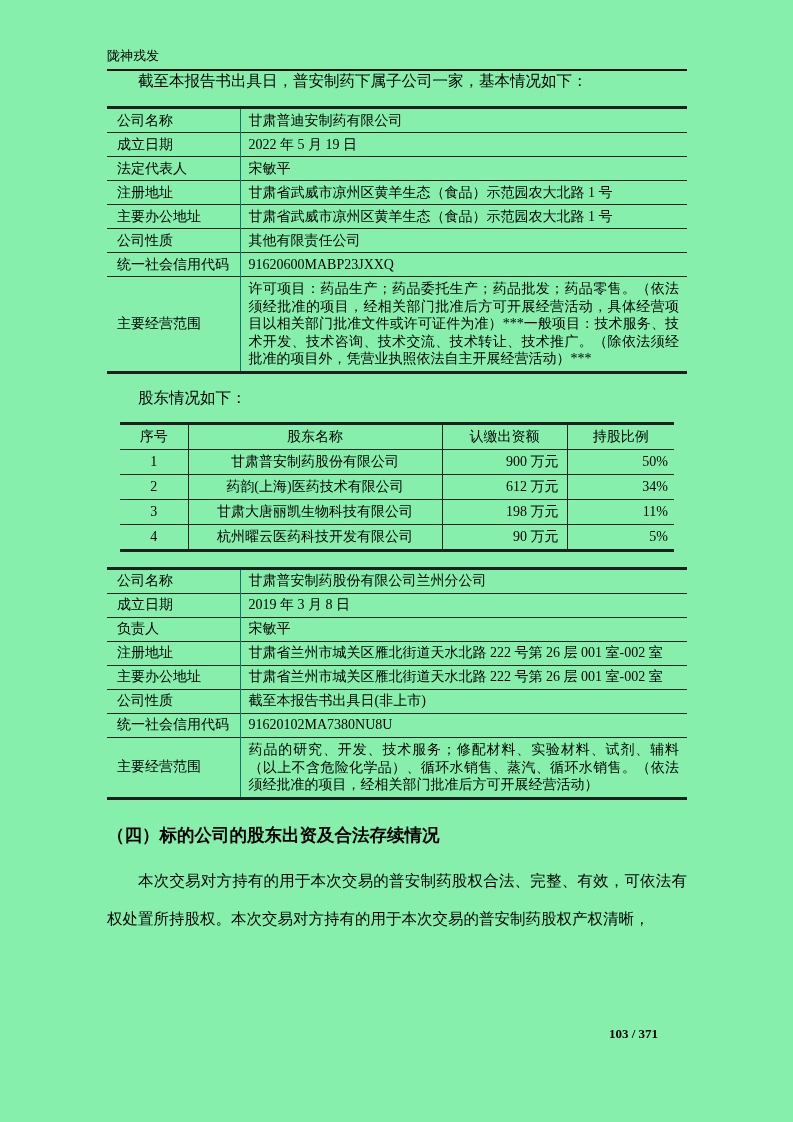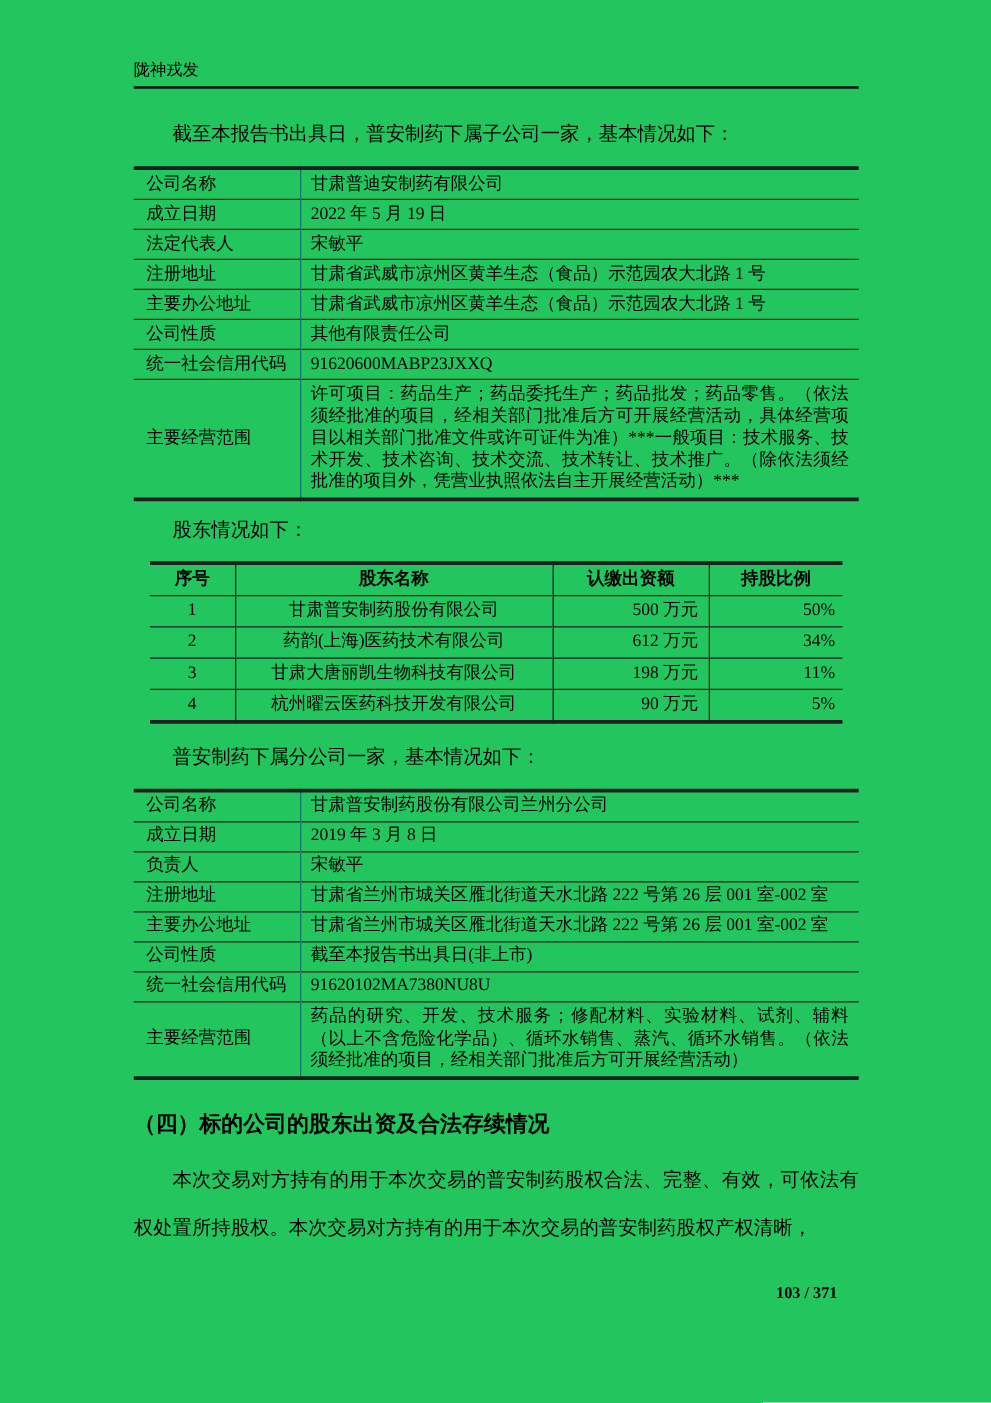--- a/index.html
+++ b/index.html
@@ -1,20 +1,20 @@
 <!DOCTYPE html>
 <html><head>
 <meta charset="utf-8">
 <style>
   html,body { margin:0; padding:0; background:#e8e8e8; }
   .page {
     position:relative;
     width:793px; height:1122px;
     margin:0 auto;
-    background:#22c55e;
+    background:#86efac;
     font-family:"Liberation Serif","DejaVu Serif",serif;
     color:#000;
     overflow:hidden;
     box-sizing:border-box;
   }
   .content { padding:0 106px 0 107px; }
 
   
   .doc-header {
     margin-top:48px;
@@ -24,21 +24,21 @@
     padding-bottom:6px;
     line-height:15px;
   }
 
   .para {
     font-size:15.5px;
     line-height:20px;
     text-indent:2em;
     margin:0;
   }
-  .para.first { margin-top:27px; }
+  .para.first { }
 
   
   table.info-table {
     width:100%;
     border-collapse:collapse;
     table-layout:fixed;
     font-size:14px;
     margin-top:15px;
     border-top:3px solid #1f1f1f;
     border-bottom:3px solid #1f1f1f;
@@ -73,42 +73,42 @@
   }
   table.sh-table td {
     border-top:1px solid #222;
     padding:2.5px 5px;
     line-height:19px;
     text-align:center;
     vertical-align:middle;
   }
   table.sh-table tr:first-child td { border-top:none; }
   table.sh-table td + td { border-left:1px solid #222; }
-  table.sh-table tr.head td { font-weight:bold; }
+  table.sh-table tr.head td { font-weight:normal; }
   table.sh-table td.num { text-align:right; padding-right:8px; }
   table.sh-table td.pct { text-align:right; padding-right:6px; }
   table.sh-table tr.total td { font-weight:bold; }
 
   .section-heading {
     margin-top:24px;
     font-family:"Liberation Sans","DejaVu Sans",sans-serif;
     font-weight:bold;
     font-size:17.5px;
     line-height:22px;
   }
   .body-para {
     margin-top:16px;
     font-size:15.5px;
     line-height:38px;
     text-indent:2em;
     text-align:justify;
   }
   .page-number {
     position:absolute;
-    top:1026px; right:123px;
+    top:1026px; right:135px;
     font-size:13px;
     font-weight:bold;
   }
 </style>
 </head>
 <body>
 
 <div class="page">
   <div class="content">
 
@@ -171,21 +171,21 @@
       <tbody>
         <tr class="head">
           <td>序号</td>
           <td>股东名称</td>
           <td>认缴出资额</td>
           <td>持股比例</td>
         </tr>
         <tr>
           <td>1</td>
           <td>甘肃普安制药股份有限公司</td>
-          <td class="num">500 万元</td>
+          <td class="num">900 万元</td>
           <td class="pct">50%</td>
         </tr>
         <tr>
           <td>2</td>
           <td>药韵(上海)医药技术有限公司</td>
           <td class="num">612 万元</td>
           <td class="pct">34%</td>
         </tr>
         <tr>
           <td>3</td>
@@ -195,21 +195,20 @@
         </tr>
         <tr>
           <td>4</td>
           <td>杭州曜云医药科技开发有限公司</td>
           <td class="num">90 万元</td>
           <td class="pct">5%</td>
         </tr>
       </tbody>
     </table>
 
-    <p class="para" style="margin-top:17px;">普安制药下属分公司一家，基本情况如下：</p>
 
     <table class="info-table">
       <colgroup>
           <col style="width:133px">
           <col>
         </colgroup>
       <tbody>
         <tr>
           <td class="label">公司名称</td>
           <td class="value">甘肃普安制药股份有限公司兰州分公司</td>

